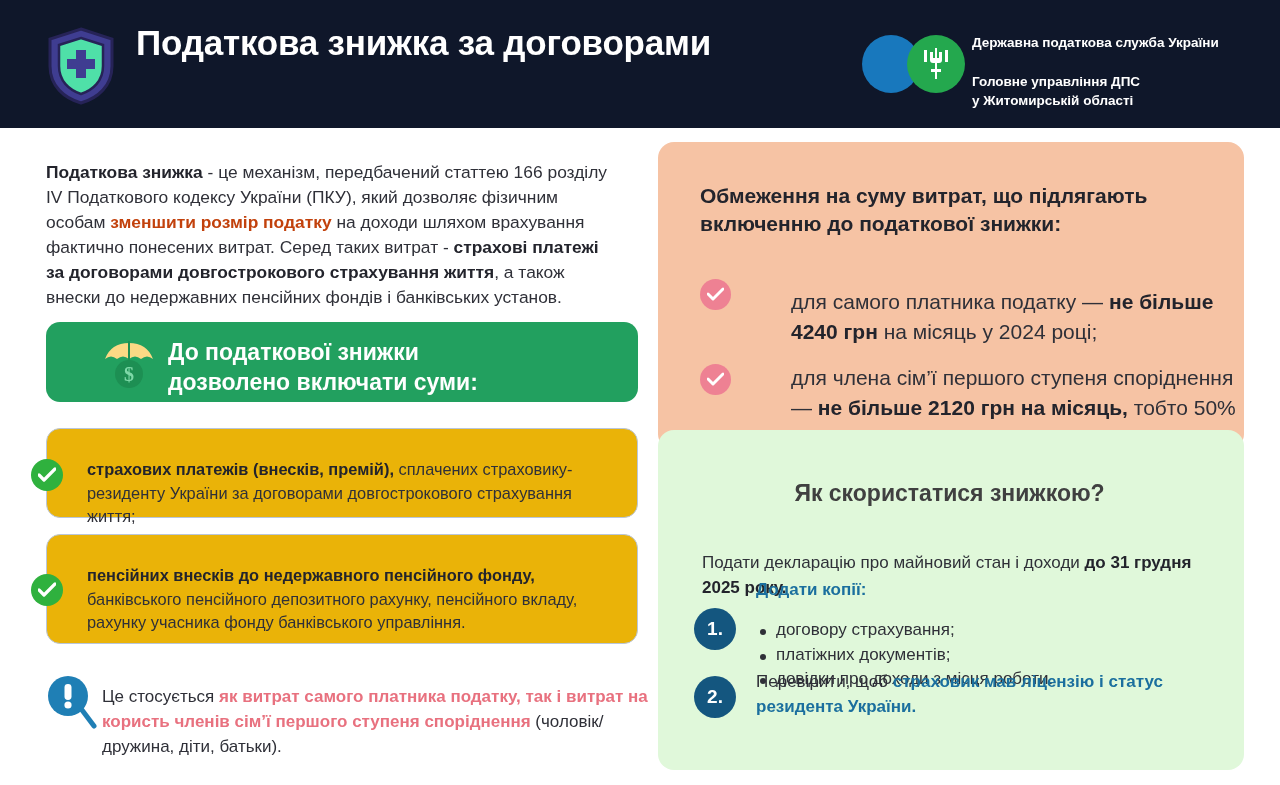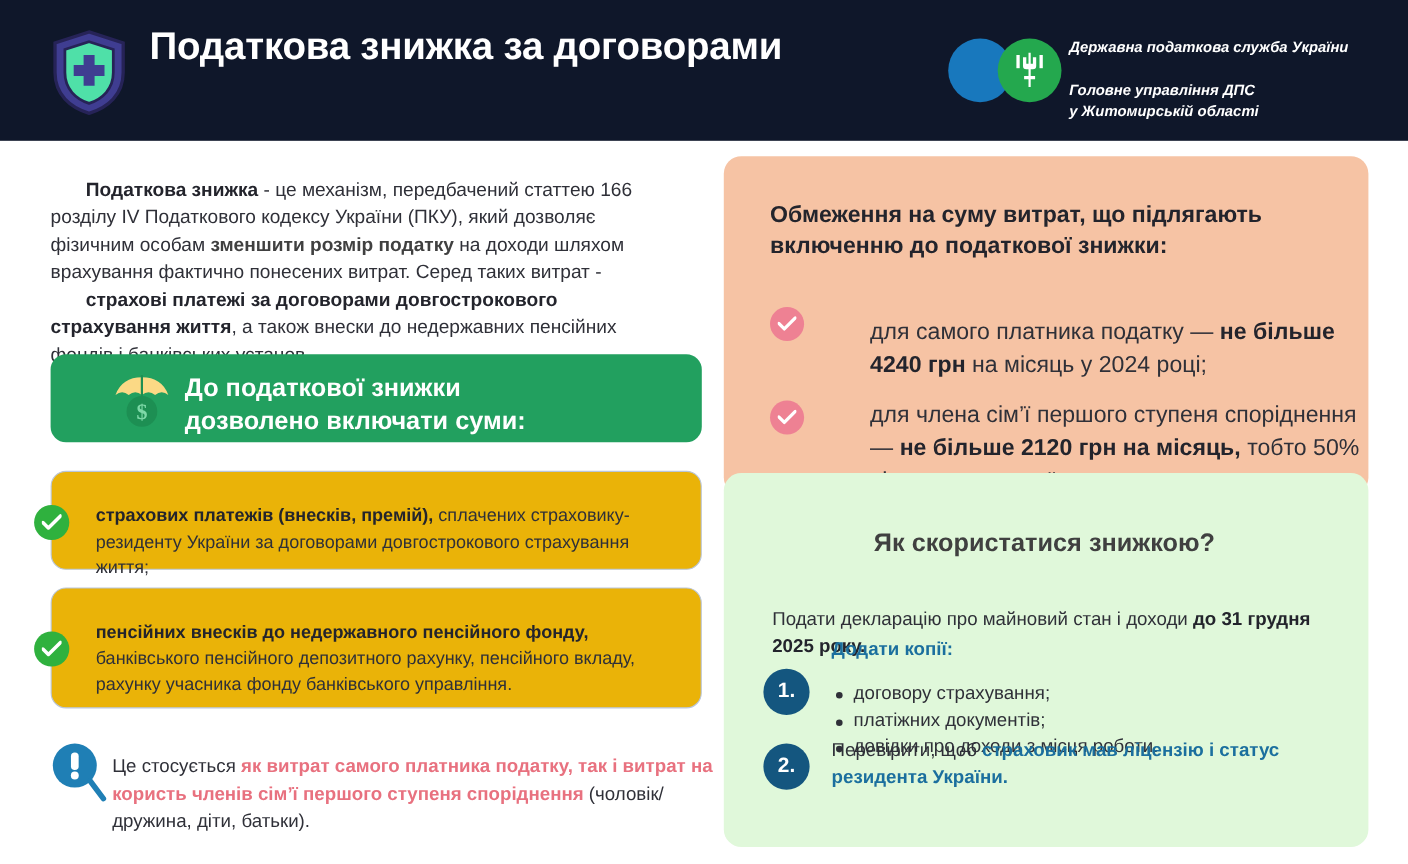--- a/index.html
+++ b/index.html
@@ -19,31 +19,31 @@
   .header-title{
     position:absolute;left:136px;top:22px;width:700px;
     color:#ffffff;font-weight:bold;font-size:35px;line-height:1.22;
     letter-spacing:-0.2px;
   }
   .logo-wrap{position:absolute;left:862px;top:33px;width:400px;height:62px;}
   .logo-circles{position:absolute;left:0;top:0;width:108px;height:62px;}
   .circ-blue{position:absolute;left:0;top:2px;width:58px;height:58px;border-radius:50%;background:#1878bd;}
   .circ-green{position:absolute;left:45px;top:2px;width:58px;height:58px;border-radius:50%;background:#24a84e;}
   .trident{position:absolute;left:60px;top:14px;width:28px;height:34px;}
-  .logo-text{position:absolute;left:110px;top:0px;width:300px;color:#ffffff;font-style:italic;}
+  .logo-text{position:absolute;left:110px;top:0px;width:300px;color:#ffffff;}
   .logo-line1{font-size:13.5px;font-weight:bold;line-height:1.42;}
   .logo-line2{font-size:13.5px;font-weight:bold;line-height:1.42;margin-top:20px;}
 
   
   .intro{
     position:absolute;left:46px;top:143px;width:570px;
     font-size:17.4px;line-height:1.43;color:#2f3038;
   }
-  .intro b{font-weight:bold;color:#23242c;margin-left:32px;}
-  .hl-blue{color:#404040;font-weight:bold;}
+  .intro b{font-weight:bold;color:#23242c;}
+  .hl-blue{color:#c2410c;font-weight:bold;}
 
   .green-banner{
     position:absolute;left:46px;top:322px;width:592px;height:80px;
     background:#22a05f;border-radius:14px;
   }
   .umbrella{position:absolute;left:54px;top:12px;width:58px;height:58px;}
   .green-banner-text{
     position:absolute;left:122px;top:15px;width:460px;
     color:#ffffff;font-weight:bold;font-size:23px;line-height:1.32;
   }

